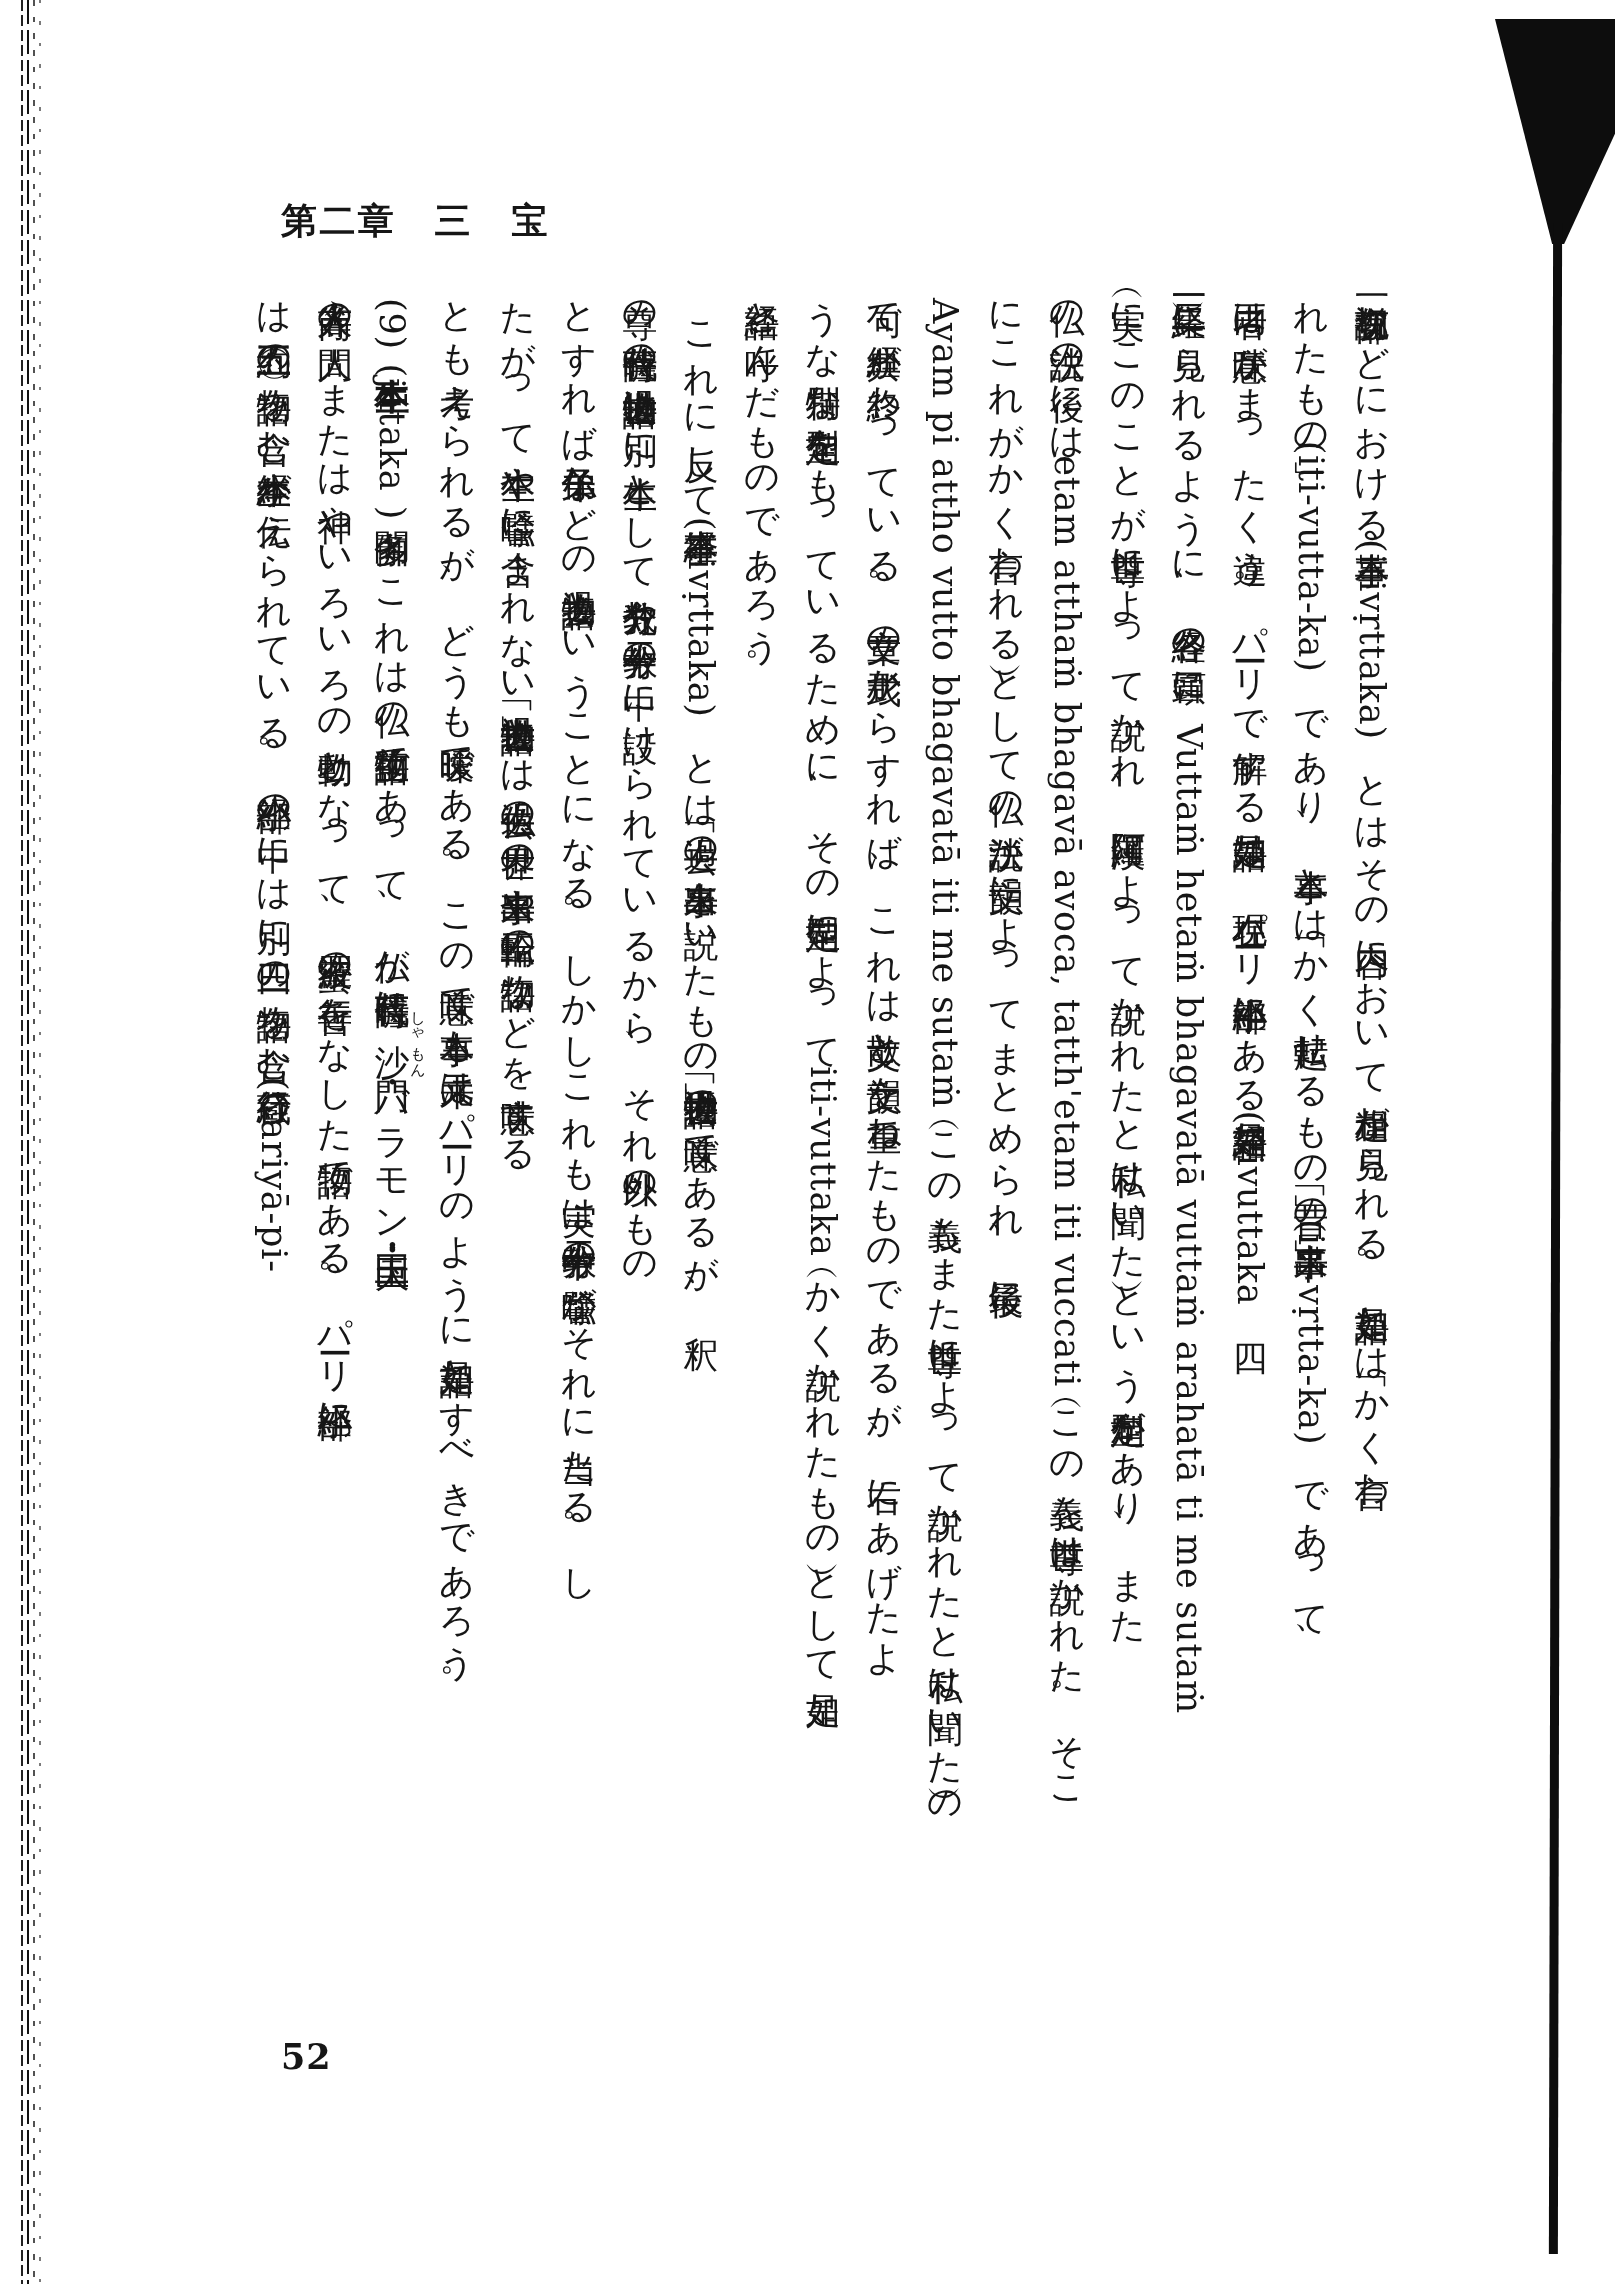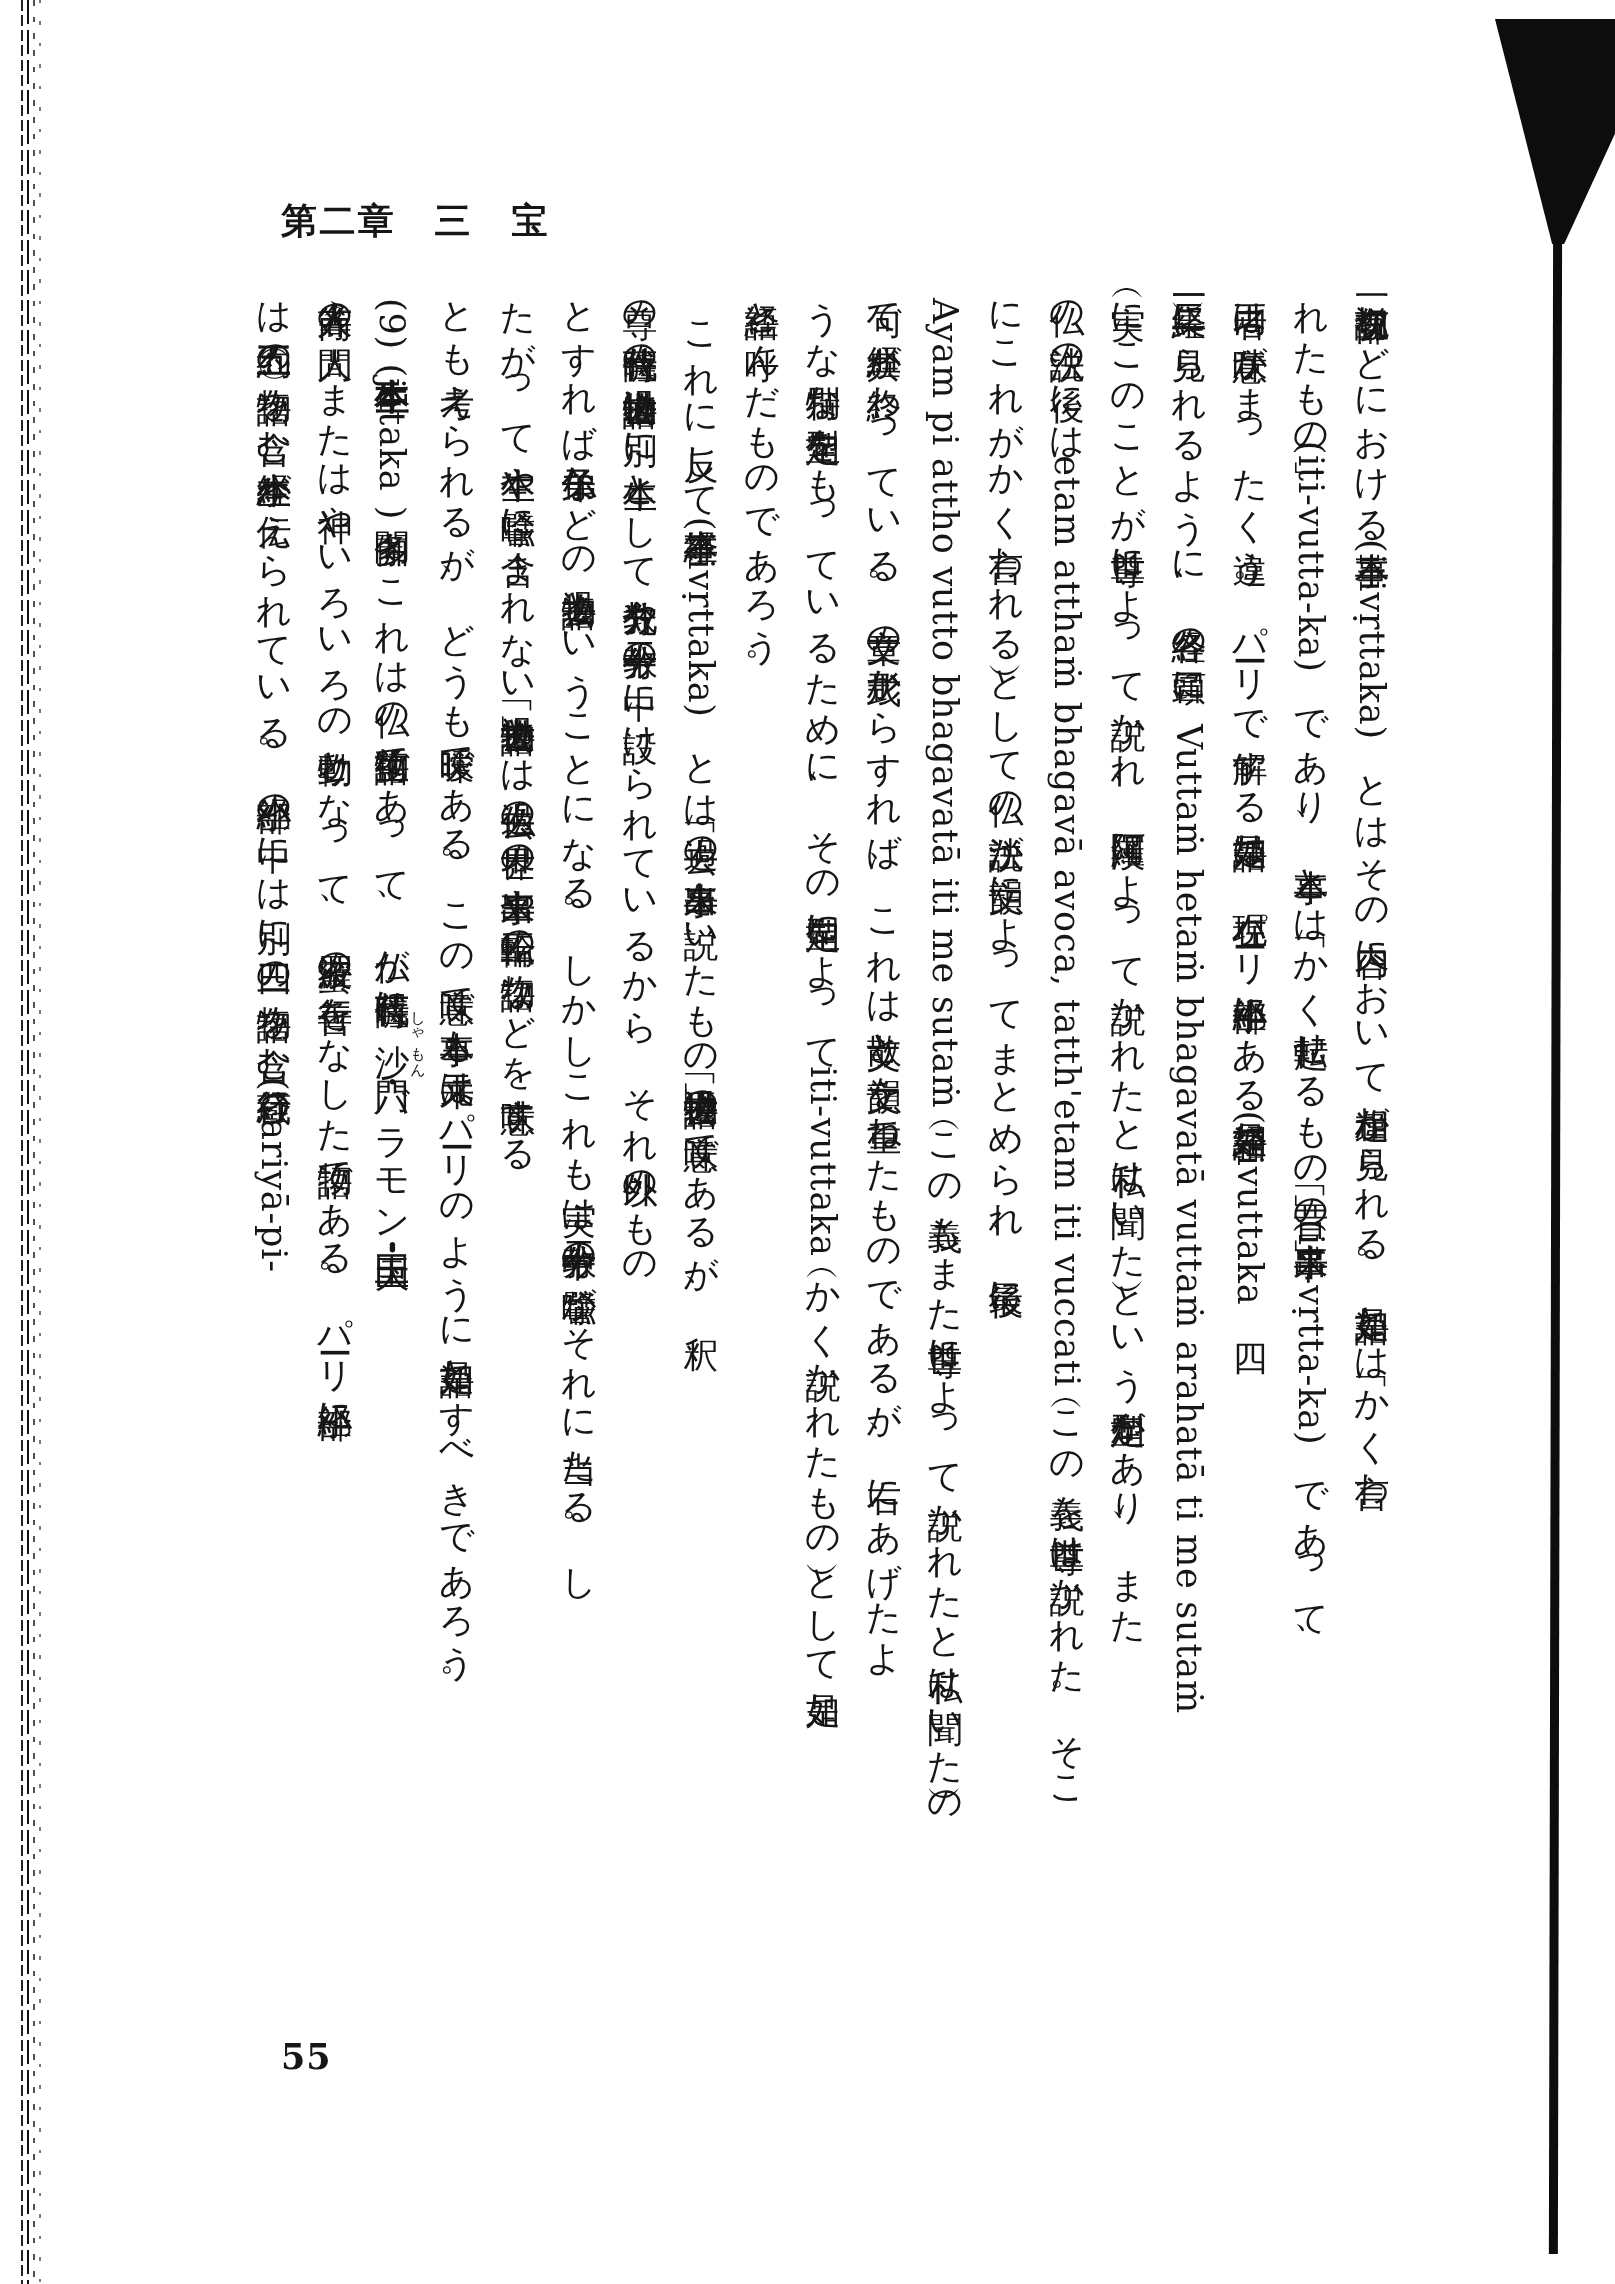--- a/index.html
+++ b/index.html
@@ -86,14 +86,14 @@
   <div class="col">とすれば仏弟子などの過去物語ということになる。しかしこれも実は十二分教中の譬喩がそれに当たる。し</div>
   <div class="col">たがって本生や譬喩に含まれない「過去世物語」とは過去仏の世界の出来事や転輪王の物語などを意味する</div>
   <div class="col">とも考えられるが、どうも曖昧である。この意味で本事も元来はパーリのように如是語とすべきであろう。</div>
   <div class="col indent">
     <span>(9)</span><span class="bold">本生</span><span> (jātaka 闍多伽)　これは仏の前生物語であって、仏が菩薩時代に</span><ruby><span>沙門</span><rt>しゃもん</rt></ruby><span>・バラモン・国王・大臣・</span>
   </div>
   <div class="col">商人等々の人間、または神やいろいろの動物となって、波羅蜜の善行をなした物語である。パーリ小部経に</div>
   <div class="col">は約五五〇の物語を含む本生経が伝えられている。小部経の中には別に三四の物語を含む行蔵経 (Cariyā-pi-</div>
 </div>
 
-<div class="page-number">55</div>
+<div class="page-number">52</div>
 
 
 </body></html>

